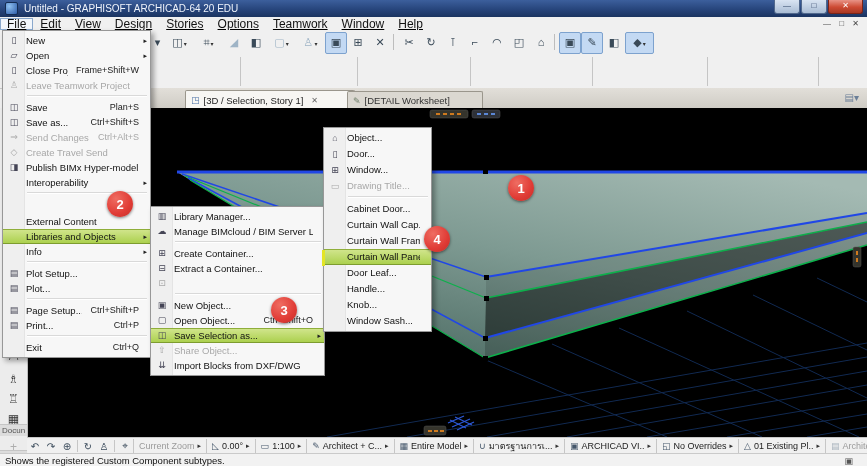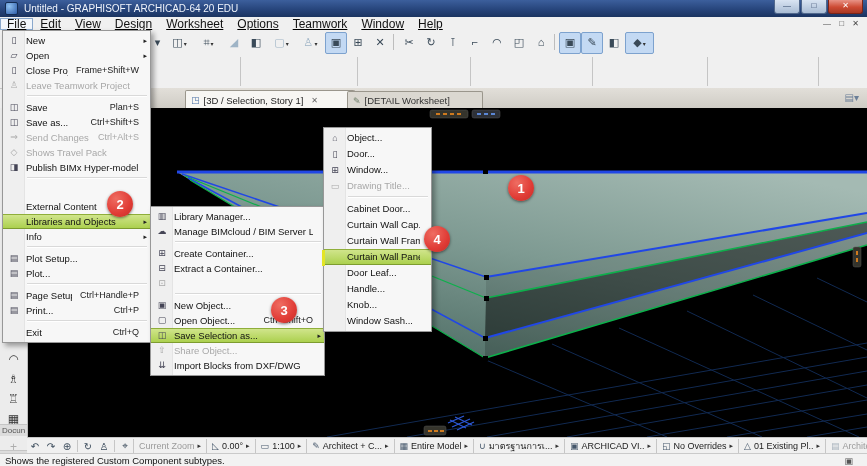--- a/index.html
+++ b/index.html
@@ -109,21 +109,21 @@
       <div class="wbtn">□</div>
       <div class="wbtn close">✕</div>
     </div>
   </div>
 
   <div class="menubar" id="menubar">
       <span class="mb-item open">File</span>
       <span class="mb-item">Edit</span>
       <span class="mb-item">View</span>
       <span class="mb-item">Design</span>
-      <span class="mb-item">Worksheet</span>
+      <span class="mb-item">Stories</span>
       <span class="mb-item">Options</span>
       <span class="mb-item">Teamwork</span>
       <span class="mb-item">Window</span>
       <span class="mb-item">Help</span>
     </div>
   <div class="mb-ctrls" style="position:absolute;top:19px;right:5px;font-size:8px;color:#444;letter-spacing:3px;z-index:4;">— □ ✕</div>
 
   <div class="toolbar" id="toolbar">
       <div class="tbtn" style="left: 150px; width: 13px;"><span>▾</span></div>
       <div class="tbtn" style="left: 165px; width: 27px;"><span>◫</span><span class="dd">▾</span></div>
@@ -354,28 +354,33 @@
         <span class="mar"></span>
       </div>
       <div class="mrow dis" style="line-height: 15px; height: 15px;">
         <span class="mic">⇒</span>
         <span class="mlab">Send Changes</span>
         <span class="msc">Ctrl+Alt+S</span>
         <span class="mar"></span>
       </div>
       <div class="mrow dis" style="line-height: 15px; height: 15px;">
         <span class="mic">◇</span>
-        <span class="mlab">Shows Travel Pack</span>
+        <span class="mlab">Create Travel Send</span>
         <span class="mar"></span>
       </div>
       <div class="mrow" style="line-height: 15px; height: 15px;">
         <span class="mic">◨</span>
         <span class="mlab">Publish BIMx Hyper-model...</span>
         <span class="mar"></span>
       </div>
+      <div class="mrow" style="line-height: 15px; height: 15px;">
+        <span class="mic"></span>
+        <span class="mlab">Interoperability</span>
+        <span class="mar">▸</span>
+      </div>
       <div class="msep"></div>
       <div class="mrow" style="line-height: 15px; height: 15px; margin-top: 20px;">
         <span class="mic"></span>
         <span class="mlab">External Content</span>
         <span class="mar"></span>
       </div>
       <div class="mrow hl" style="line-height: 15px; height: 15px;">
         <span class="mic"></span>
         <span class="mlab">Libraries and Objects</span>
         <span class="mar">▸</span>
@@ -393,21 +398,21 @@
       </div>
       <div class="mrow" style="line-height: 15px; height: 15px;">
         <span class="mic">▤</span>
         <span class="mlab">Plot...</span>
         <span class="mar"></span>
       </div>
       <div class="msep"></div>
       <div class="mrow" style="line-height: 15px; height: 15px;">
         <span class="mic">▤</span>
         <span class="mlab">Page Setup...</span>
-        <span class="msc">Ctrl+Handle+P</span>
+        <span class="msc">Ctrl+Shift+P</span>
         <span class="mar"></span>
       </div>
       <div class="mrow" style="line-height: 15px; height: 15px;">
         <span class="mic">▤</span>
         <span class="mlab">Print...</span>
         <span class="msc">Ctrl+P</span>
         <span class="mar"></span>
       </div>
       <div class="msep"></div>
       <div class="mrow" style="line-height: 15px; height: 15px;">

